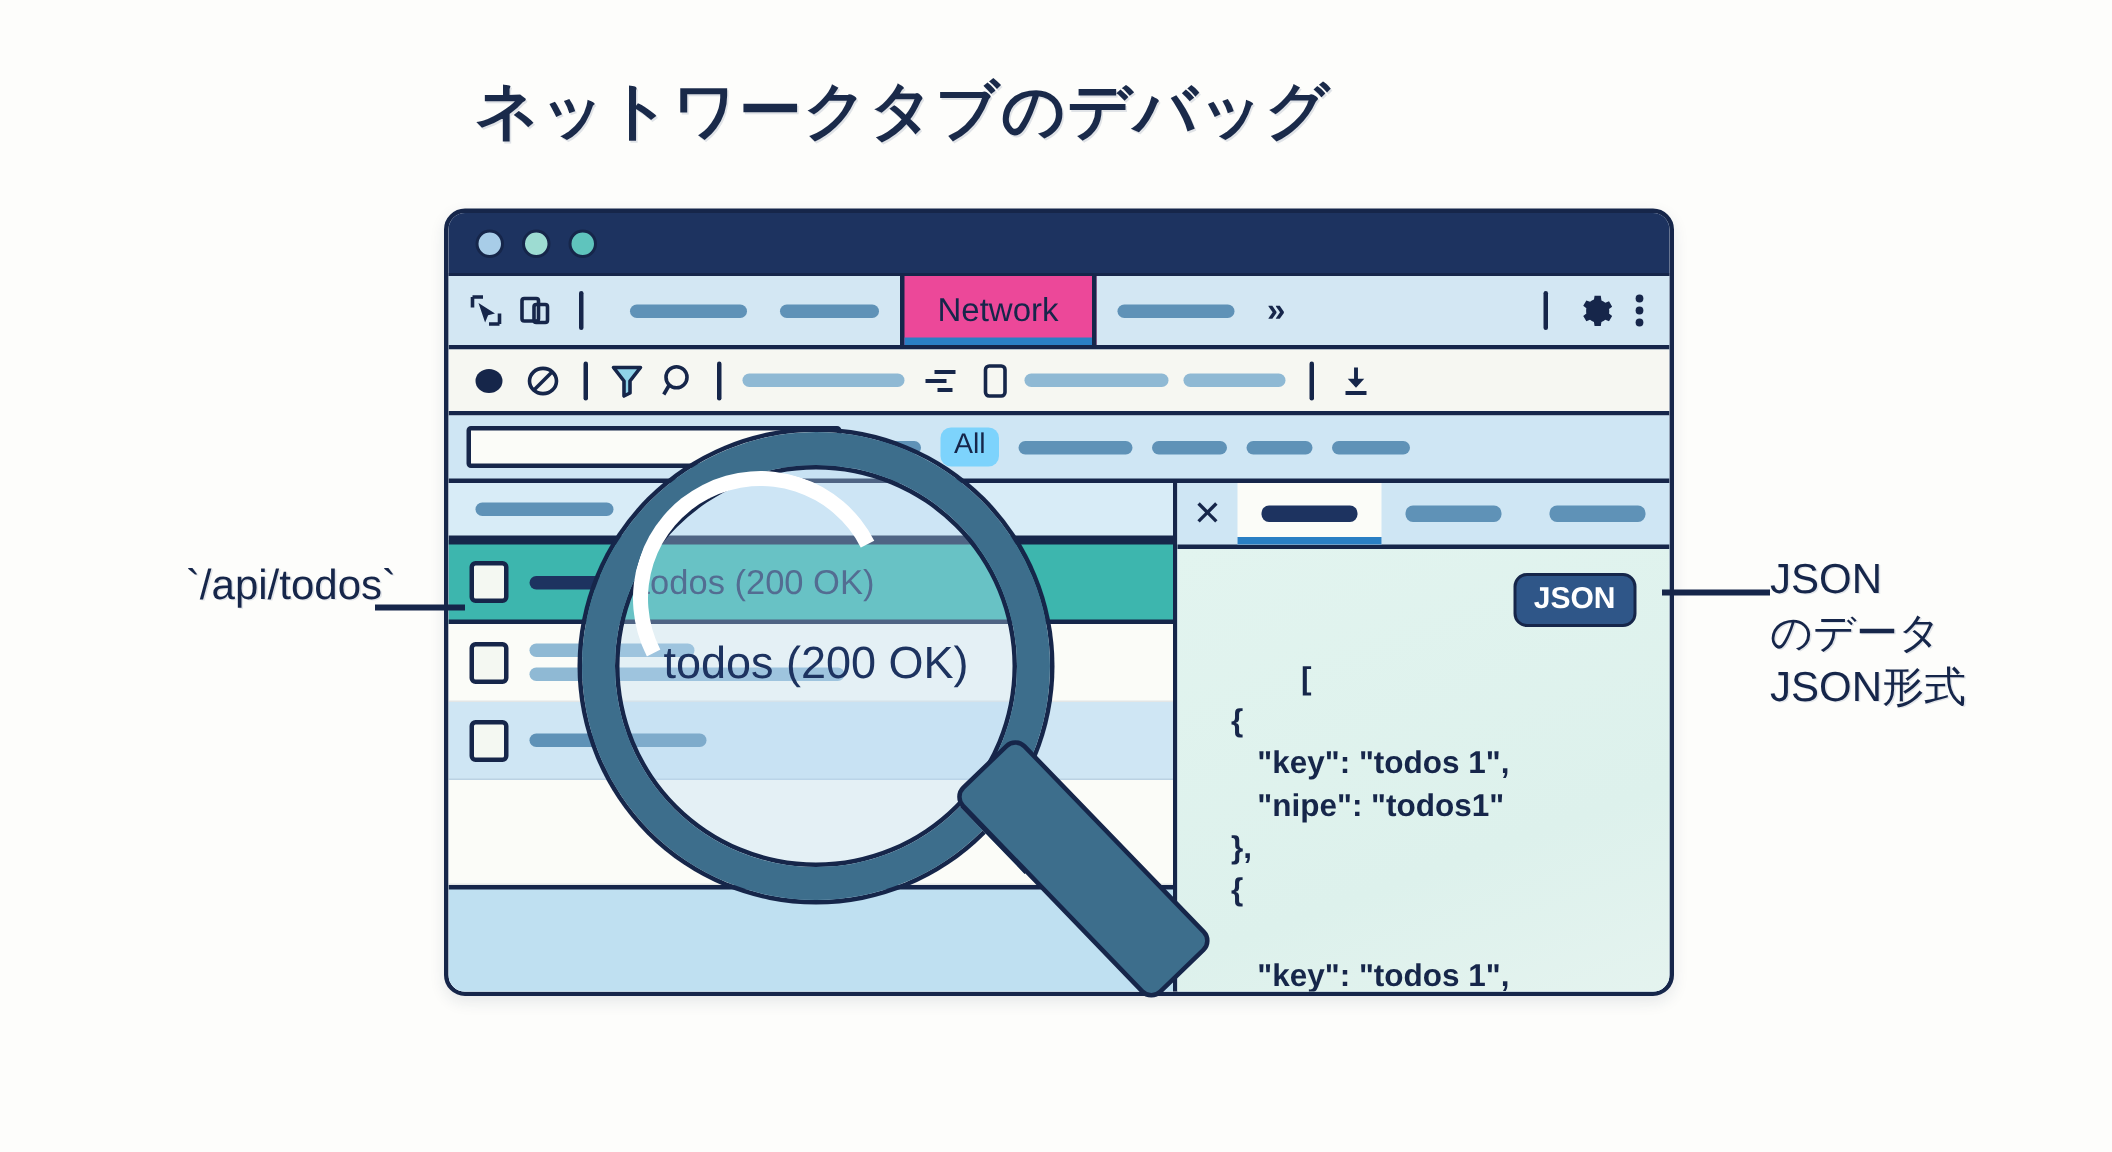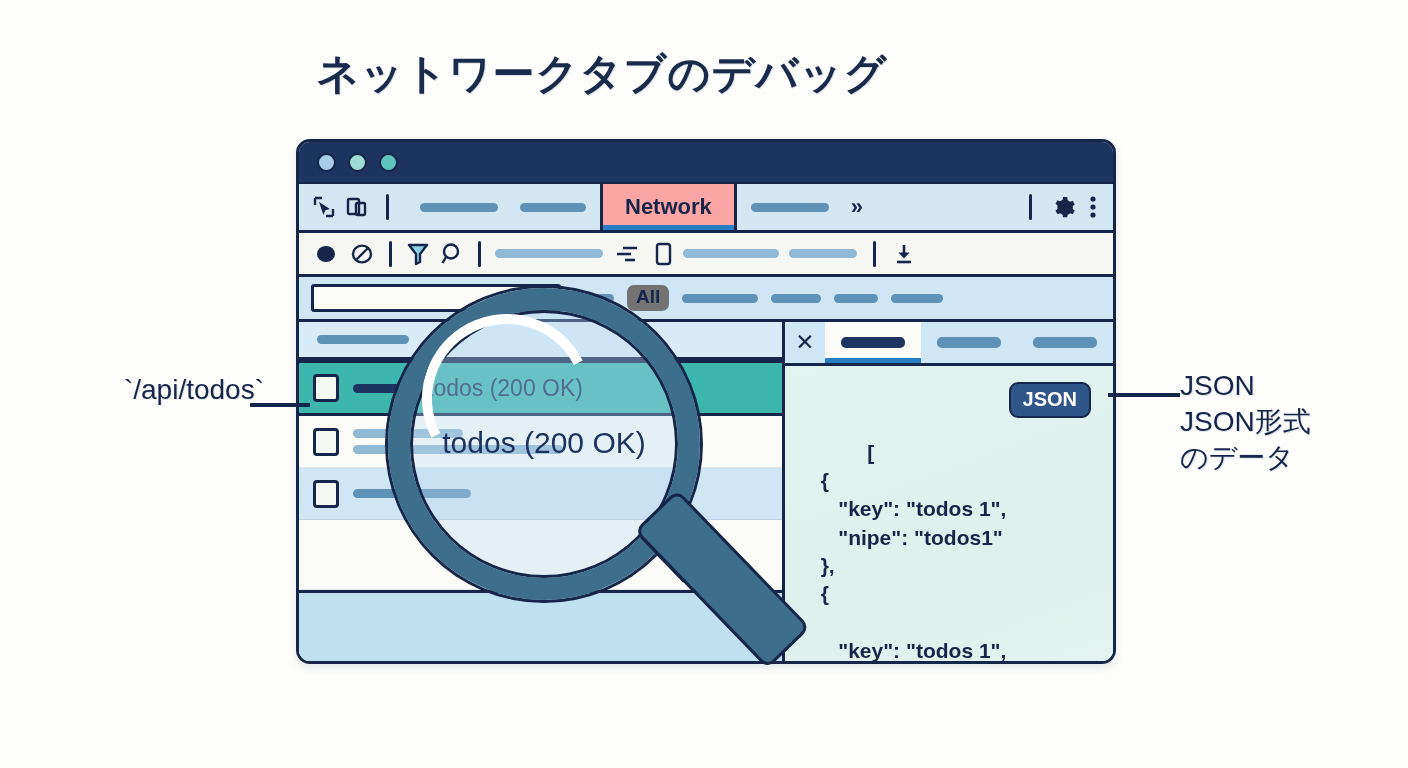--- a/index.html
+++ b/index.html
@@ -98,30 +98,30 @@
     background: #5f92b7;
   }
   .bar.lite { background: #8fb9d4; }
   .tb-mid {
     display: flex;
     align-items: center;
     gap: 22px;
     padding: 0 14px;
   }
   .tab-active {
-    background: #fca5a5;
+    background: #ec4899;
     border-left: 3px solid #16264a;
     border-right: 3px solid #16264a;
     display: flex;
     align-items: center;
     justify-content: center;
     padding: 0 22px;
     position: relative;
     font-size: 22px;
-    font-weight: bold;
+    font-weight: normal;
     color: #16264a;
     box-sizing: border-box;
   }
   .tab-active::after {
     content: "";
     position: absolute;
     left: 0; right: 0; bottom: 0;
     height: 5px;
     background: #2a7fc4;
   }
@@ -164,26 +164,26 @@
   }
   .searchbox {
     width: 250px;
     height: 28px;
     background: #fbfcf8;
     border: 3px solid #16264a;
     border-radius: 3px;
     box-sizing: border-box;
   }
   .chip-all {
-    background: #737373;
+    background: #7dd3fc;
     color: #16264a;
     font-size: 19px;
     padding: 2px 9px 4px;
     border-radius: 7px;
-    font-weight: bold;
+    font-weight: normal;
     line-height: 1.1;
   }
 
   
   .bodysplit {
     display: flex;
     height: 384px;
   }
   .reqlist {
     width: 508px;
@@ -598,18 +598,18 @@
     <div class="handle"></div>
   </div>
 
   <div class="anno anno-left">
     <div>`/api/todos`</div>
   </div>
   <div class="connector conn-left"></div>
 
   <div class="anno anno-right">
     <div>JSON</div>
+    <div>のデータ</div>
     <div>JSON形式</div>
-    <div>のデータ</div>
   </div>
   <div class="connector conn-right"></div>
 
 </div>
 
 </body></html>

